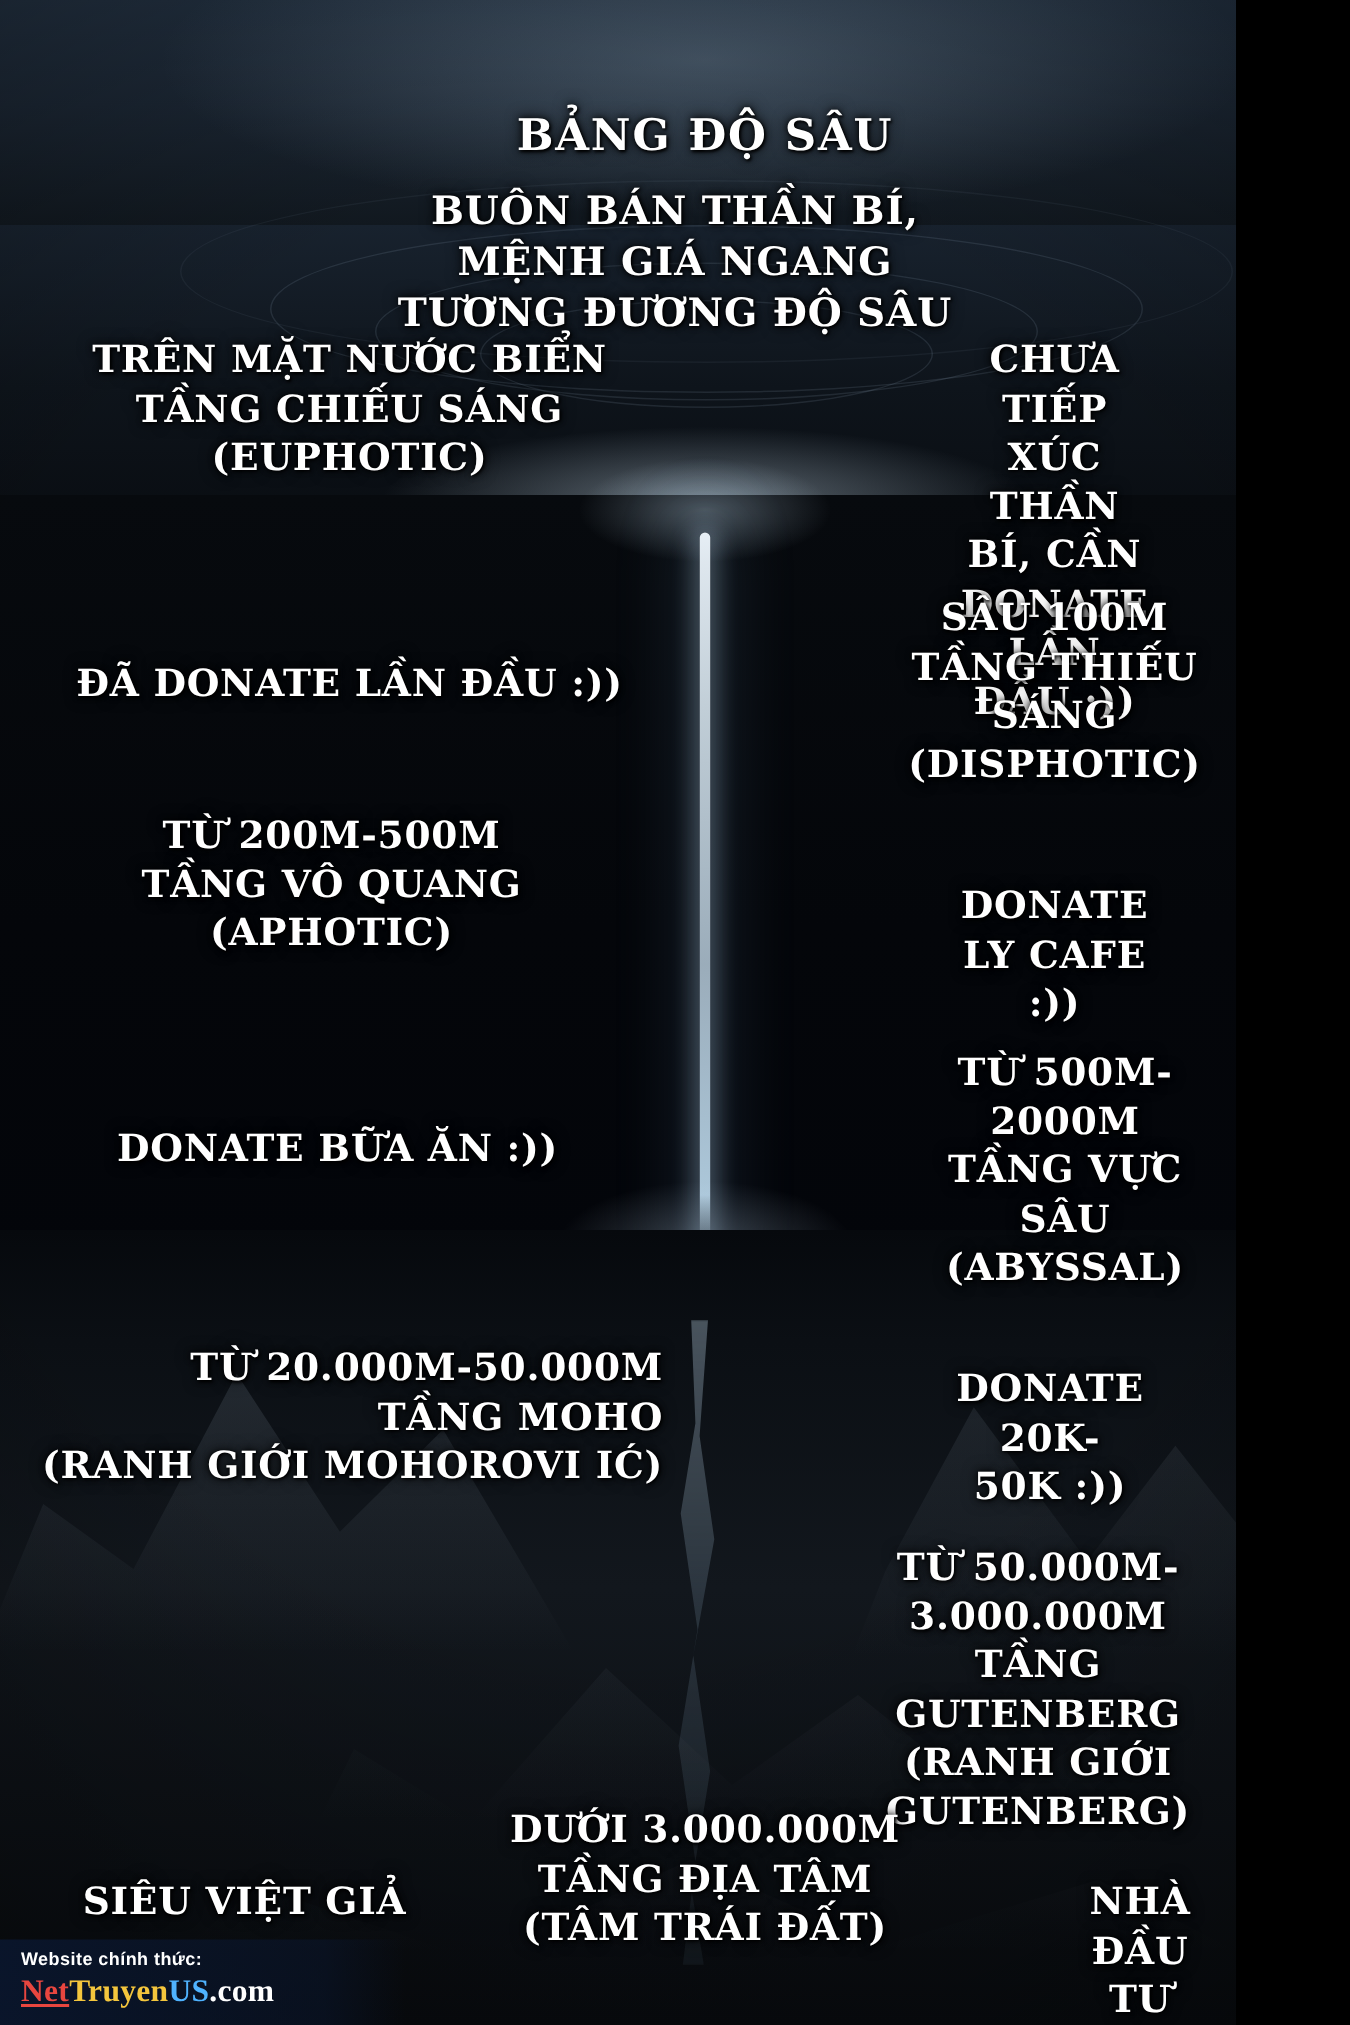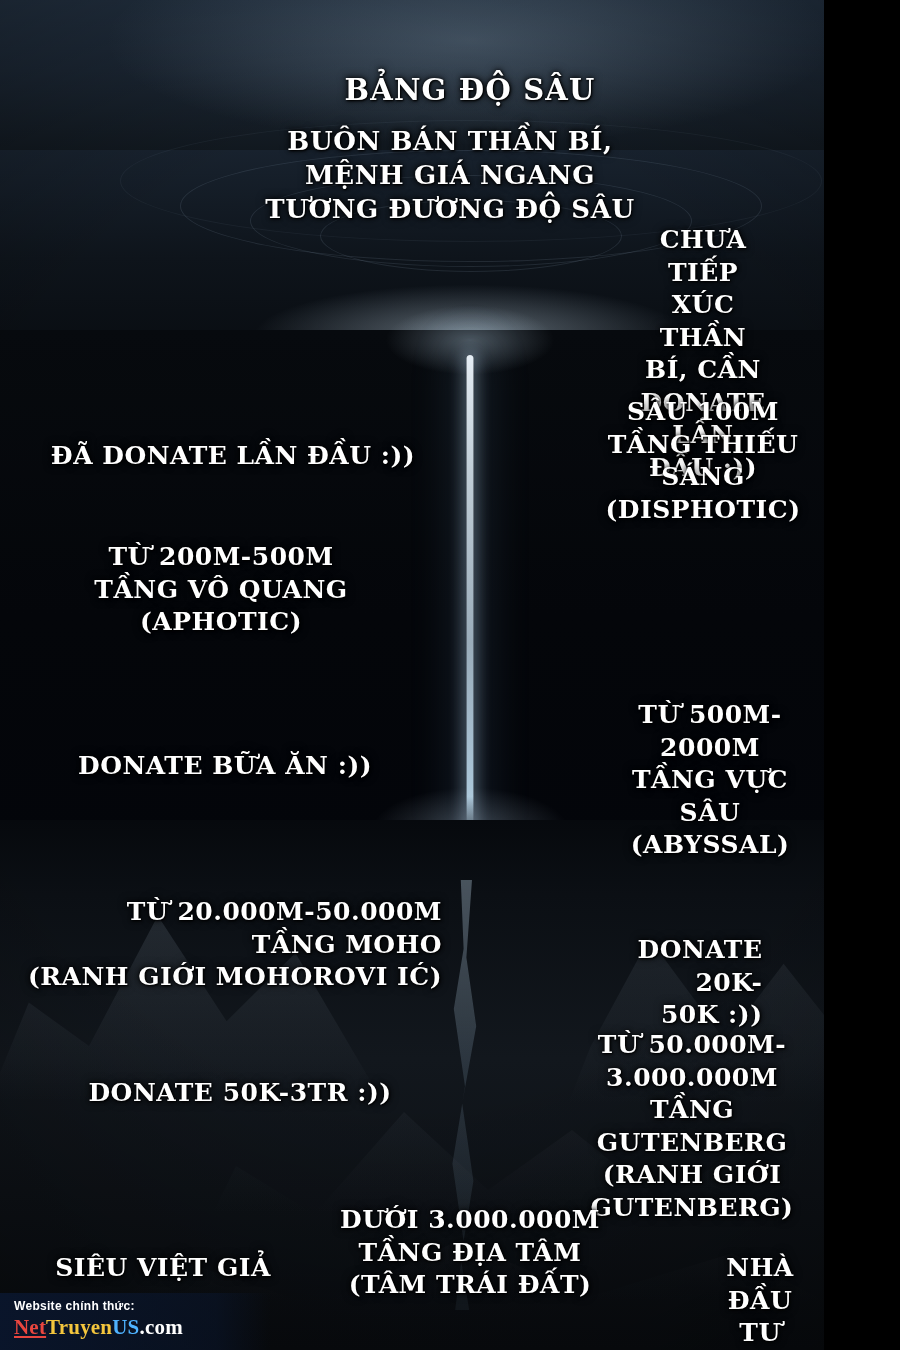--- a/index.html
+++ b/index.html
@@ -203,44 +203,47 @@
     <div class="river"></div>
     <div class="vignette"></div>
   </div>
 
   <div class="layer">
 
     <div class="txt title center" style="left:470px; top:72px;">BẢNG ĐỘ SÂU</div>
 
     <div class="txt subtitle center" style="left:450px; top:125px;">BUÔN BÁN THẦN BÍ, MỆNH GIÁ NGANG  TƯƠNG ĐƯƠNG ĐỘ SÂU</div>
 
+    <div class="txt block center" style="left:233px; top:224px;">TRÊN MẶT NƯỚC BIỂN
+TẦNG CHIẾU SÁNG
+(EUPHOTIC)</div>
     <div class="txt block center" style="left:703px; top:224px;">CHƯA TIẾP XÚC
 THẦN BÍ, CẦN DONATE
 LẦN ĐẦU :))</div>
 
     <div class="txt block center" style="left:233px; top:440px;">ĐÃ DONATE LẦN ĐẦU :))</div>
     <div class="txt block center" style="left:703px; top:375px;margin-top:21px;">SÂU 100M
 TẦNG THIẾU SÁNG
 (DISPHOTIC)</div>
 
     <div class="txt block center" style="left:221px; top:541px;">TỪ 200M-500M
 TẦNG VÔ QUANG
 (APHOTIC)</div>
+    <div class="txt block center" style="left:703px; top:588px;">DONATE LY CAFE  :))</div>
 
     <div class="txt block center" style="left:225px; top:750px;">DONATE BỮA ĂN :))</div>
     <div class="txt block center" style="left:710px; top:699px;">TỪ 500M-2000M
 TẦNG VỰC SÂU
 (ABYSSAL)</div>
 
     <div class="txt block center" style="left:235px; top:896px;text-align:right;">TỪ 20.000M-50.000M
 TẦNG MOHO
 (RANH GIỚI MOHOROVI  IĆ)</div>
-    <div class="txt block center" style="left:700px; top:934px;text-align:right;">DONATE 20K-50K :))</div>
-
-    <div class="txt block center" style="left:240px; top:1077px;">DONATE 50K-3TR :))</div>
+    <div class="txt block center" style="left:700px; top:910px;">DONATE 20K-50K :))</div>
+
     <div class="txt block center" style="left:692px; top:1029px;">TỪ 50.000M-3.000.000M
 TẦNG GUTENBERG
 (RANH GIỚI GUTENBERG)</div>
 
     <div class="txt block center" style="left:470px; top:1204px;">DƯỚI 3.000.000M
 TẦNG ĐỊA TÂM
 (TÂM TRÁI ĐẤT)</div>
     <div class="txt block center" style="left:163px; top:1252px;">SIÊU VIỆT GIẢ</div>
     <div class="txt block center" style="left:760px; top:1252px;">NHÀ ĐẦU TƯ</div>
   </div>

